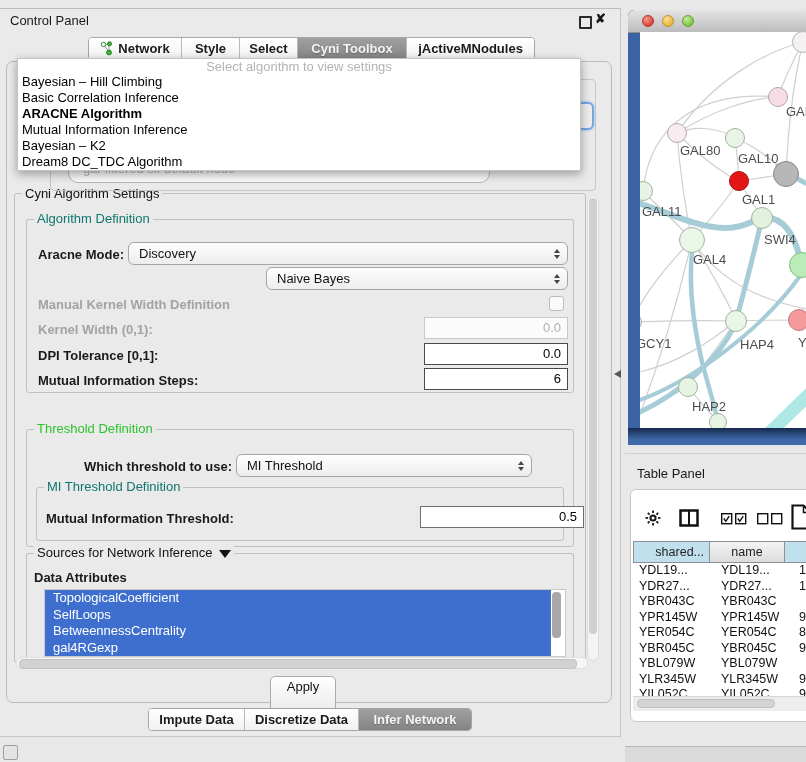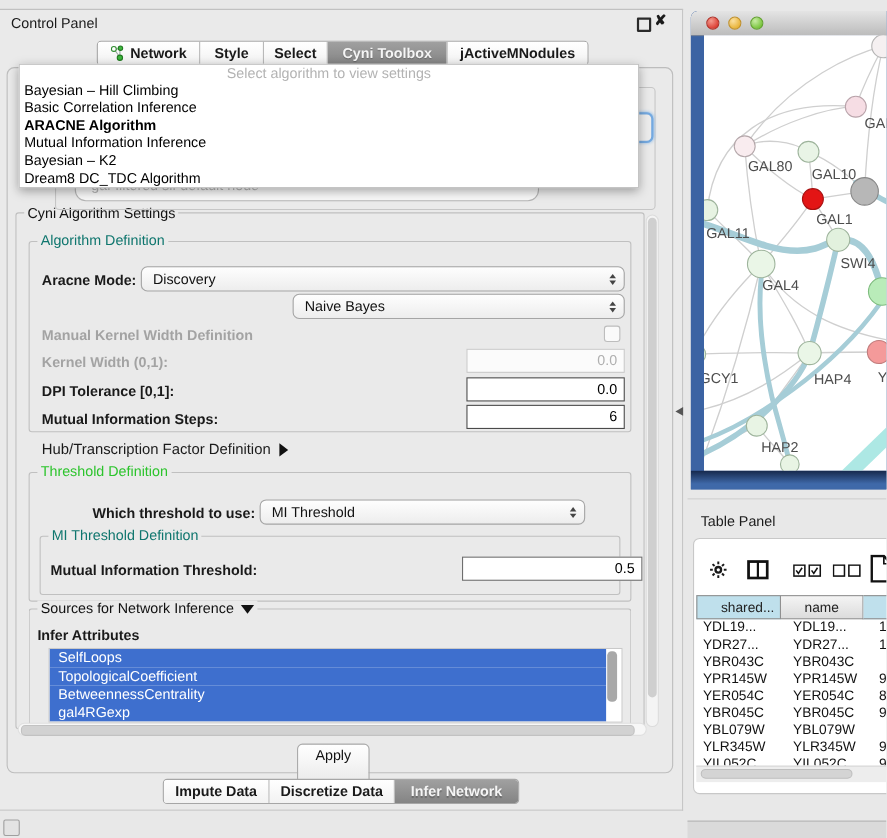--- a/index.html
+++ b/index.html
@@ -169,48 +169,45 @@
 
     <div class="lbl b dis" style="left:38px;top:313px;">Kernel Width (0,1):</div>
     <div class="field fld-dis" style="left:424px;top:308px;width:144px;">0.0</div>
 
     <div class="lbl b" style="left:38px;top:339px;">DPI Tolerance [0,1]:</div>
     <div class="field fld-on" style="left:424px;top:334px;width:144px;">0.0</div>
 
     <div class="lbl b" style="left:38px;top:364px;">Mutual Information Steps:</div>
     <div class="field fld-on" style="left:424px;top:359px;width:144px;">6</div>
 
-    <div class="lbl" style="left:38px;top:392px;font-size:13.5px;">
-      <span>Hub/Transcription Factor Definition</span><span class="arrow-r"></span>
-    </div>
 
     <div class="grp" style="left:26px;top:420px;width:548px;height:118px;"></div>
     <span class="gttl green" style="left:34px;top:413px;">Threshold Definition</span>
 
     <div class="lbl b" style="left:84px;top:450px;">Which threshold to use:</div>
     <div class="combo" style="left:236px;top:445px;width:296px;">
       <span>MI Threshold</span>
       <span class="stepper">
           <i class="up"></i>
           <i class="dn"></i>
         </span>
     </div>
 
     <div class="grp" style="left:36px;top:478px;width:528px;height:54px;"></div>
     <span class="gttl blue" style="left:44px;top:471px;">MI Threshold Definition</span>
     <div class="lbl b" style="left:46px;top:502px;">Mutual Information Threshold:</div>
     <div class="field fld-mid" style="left:420px;top:497px;width:164px;">0.5</div>
 
     <div class="grp" style="left:26px;top:544px;width:548px;height:112px;border-bottom:none;"></div>
     <span class="gttl black" style="left:34px;top:537px;"><span>Sources for Network Inference</span><span class="arrow-d"></span></span>
-    <div class="lbl b" style="left:34px;top:561px;">Infer Attributes</div>
+    <div class="lbl b" style="left:34px;top:561px;">Data Attributes</div>
 
     <div id="attrlist">
+      <div class="li">TopologicalCoefficient</div>
       <div class="li">SelfLoops</div>
-      <div class="li">TopologicalCoefficient</div>
       <div class="li">BetweennessCentrality</div>
       <div class="li">gal4RGexp</div>
       <span class="vthumb" style="right:4px;top:2px;width:9px;height:46px;"></span>
     </div>
 
     <div class="vscroll">
         <span class="th"></span>
       </div>
     <div class="hscroll">
         <span class="th"></span>

